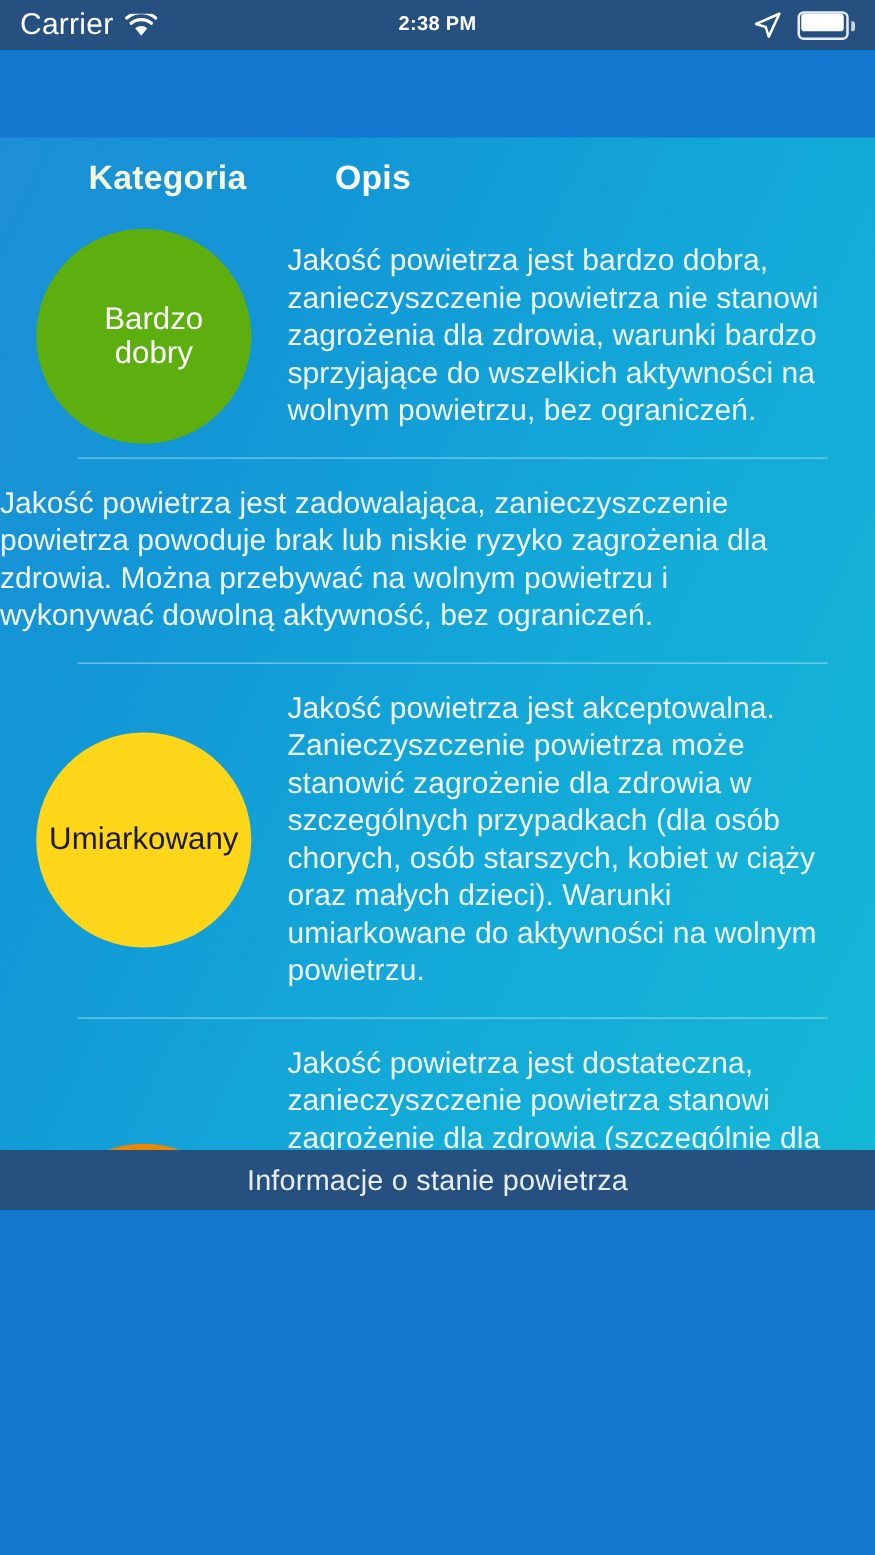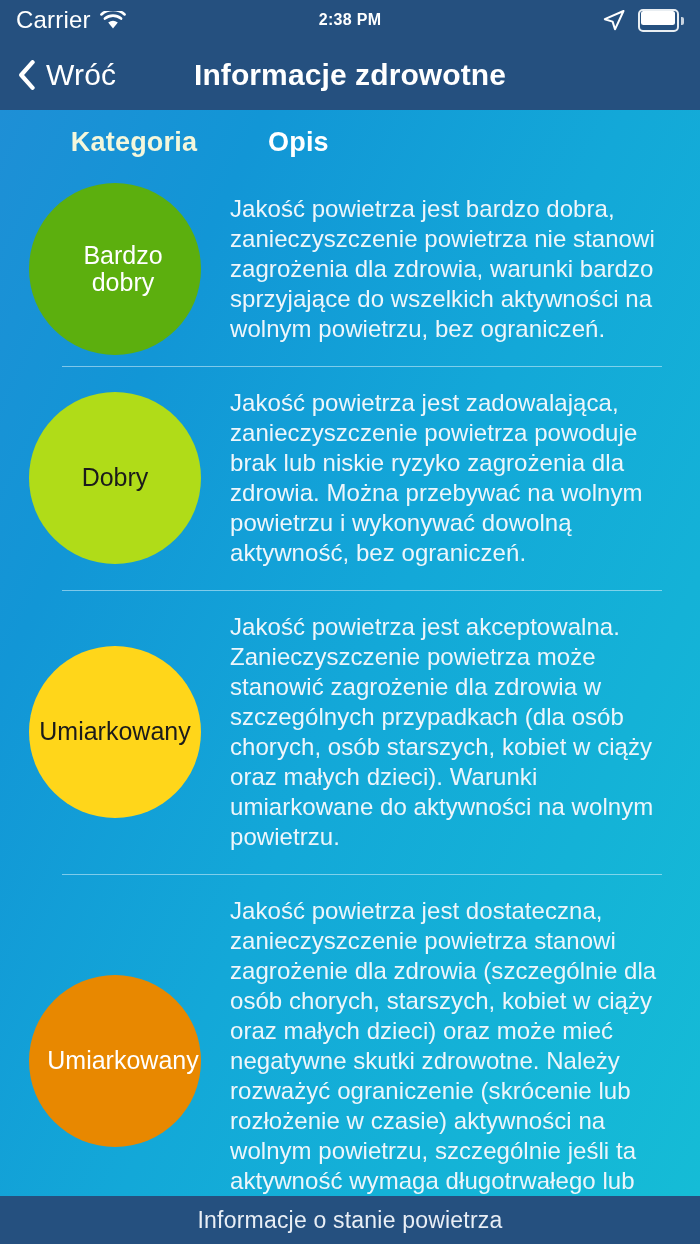--- a/index.html
+++ b/index.html
@@ -6,21 +6,21 @@
   html, body {
     width: 700px;
     height: 1244px;
     overflow: hidden;
     font-family: "Liberation Sans", sans-serif;
     background: #1478cf;
   }
   #app {
     position: relative;
     width: 700px;
-    height: 1244px;
+    height: 968px;
     overflow: hidden;
   }
 
   
   .statusbar {
     position: absolute;
     top: 0; left: 0;
     width: 700px; height: 40px;
     background: #25507f;
     color: #ffffff;
@@ -208,55 +208,39 @@
         </svg>
       </span>
       <span class="batt-icon">
         <span class="batt-body"></span>
         <span class="batt-fill"></span>
         <span class="batt-cap"></span>
       </span>
     </div>
   </div>
 
-  <div class="navbar">
-    <div class="nav-back">
-      <span class="chev">
-        <svg viewBox="0 0 17 30" width="17" height="30">
-          <path d="M14.6 2.2 L3.2 15 L14.6 27.8" fill="none" stroke="#ffffff" stroke-width="4.2" stroke-linecap="round" stroke-linejoin="round"></path>
-        </svg>
-      </span>
-      <span class="nav-back-label">Wróć</span>
-    </div>
-    <div class="nav-title">Informacje zdrowotne</div>
-  </div>
 
   <div class="content">
     <div class="content-inner">
 
       <div class="col-headers">
         <div class="col-head cat">Kategoria</div>
         <div class="col-head desc">Opis</div>
       </div>
 
       <div class="row">
         <div class="cat-cell">
           <div class="bubble light" style="background: rgb(92, 175, 14);">
             <span class="bubble-label">Bardzo dobry</span>
           </div>
         </div>
         <div class="desc-cell">Jakość powietrza jest bardzo dobra, zanieczyszczenie powietrza nie stanowi zagrożenia dla zdrowia, warunki bardzo sprzyjające do wszelkich aktywności na wolnym powietrzu, bez ograniczeń.</div>
       </div>
 
       <div class="row">
-        <div class="cat-cell">
-          <div class="bubble dark" style="background: rgb(176, 220, 24);">
-            <span class="bubble-label">Dobry</span>
-          </div>
-        </div>
         <div class="desc-cell">Jakość powietrza jest zadowalająca, zanieczyszczenie powietrza powoduje brak lub niskie ryzyko zagrożenia dla zdrowia. Można przebywać na wolnym powietrzu i wykonywać dowolną aktywność, bez ograniczeń.</div>
       </div>
 
       <div class="row">
         <div class="cat-cell">
           <div class="bubble dark" style="background: rgb(255, 214, 26);">
             <span class="bubble-label">Umiarkowany</span>
           </div>
         </div>
         <div class="desc-cell">Jakość powietrza jest akceptowalna. Zanieczyszczenie powietrza może stanowić zagrożenie dla zdrowia w szczególnych przypadkach (dla osób chorych, osób starszych, kobiet w ciąży oraz małych dzieci). Warunki umiarkowane do aktywności na wolnym powietrzu.</div>

